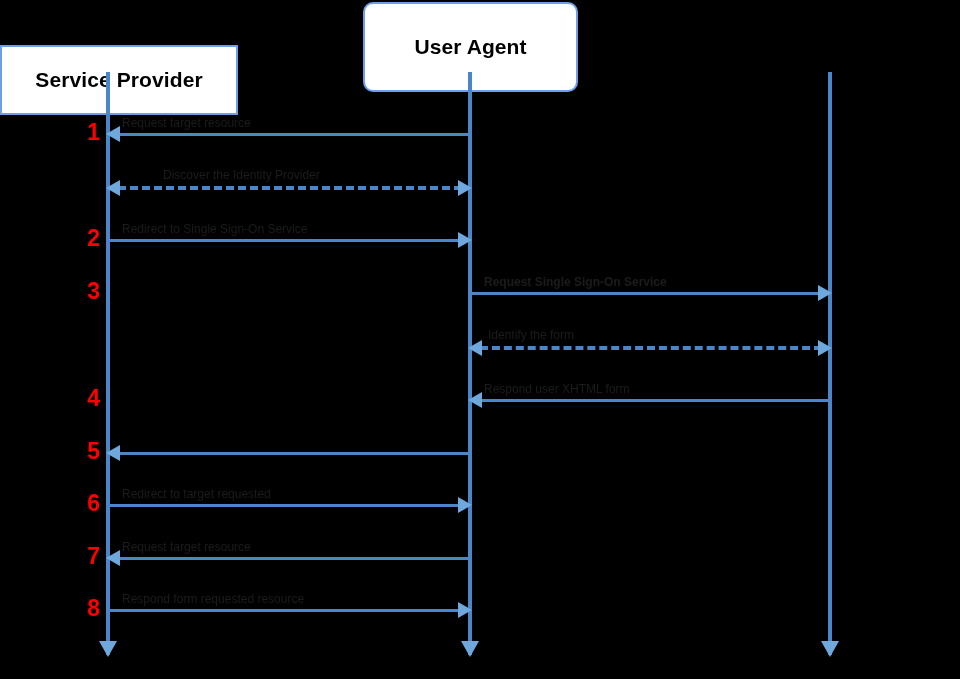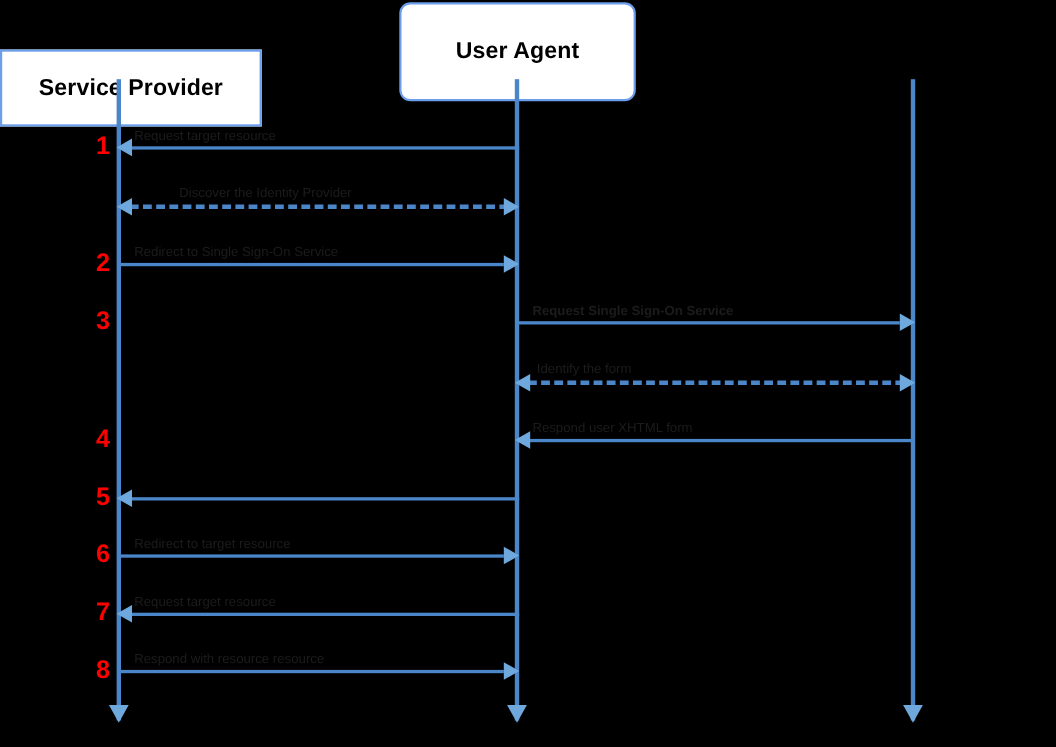--- a/index.html
+++ b/index.html
@@ -150,27 +150,27 @@
   <div class="step-num" style="left:74px; top:385px;">4</div>
   <div class="msg-caption" style="left:484px; top:382px;">Respond user XHTML form</div>
   <div class="msg" style="left:476px; top:399px; width:354px;"></div>
   <div class="arrowhead left" style="left:468px; top:392px;"></div>
 
   <div class="step-num" style="left:74px; top:438px;">5</div>
   <div class="msg" style="left:114px; top:452px; width:358px;"></div>
   <div class="arrowhead left" style="left:106px; top:445px;"></div>
 
   <div class="step-num" style="left:74px; top:490px;">6</div>
-  <div class="msg-caption" style="left:122px; top:487px;">Redirect to target resource</div>
+  <div class="msg-caption" style="left:122px; top:487px;">Redirect to target requested</div>
   <div class="msg" style="left:108px; top:504px; width:350px;"></div>
   <div class="arrowhead right" style="left:458px; top:497px;"></div>
 
   <div class="step-num" style="left:74px; top:543px;">7</div>
   <div class="msg-caption" style="left:122px; top:540px;">Request target resource</div>
   <div class="msg" style="left:114px; top:557px; width:358px;"></div>
   <div class="arrowhead left" style="left:106px; top:550px;"></div>
 
   <div class="step-num" style="left:74px; top:595px;">8</div>
-  <div class="msg-caption" style="left:122px; top:592px;">Respond with resource resource</div>
+  <div class="msg-caption" style="left:122px; top:592px;">Respond form requested resource</div>
   <div class="msg" style="left:108px; top:609px; width:350px;"></div>
   <div class="arrowhead right" style="left:458px; top:602px;"></div>
 
 </div>
 
 </body></html>

